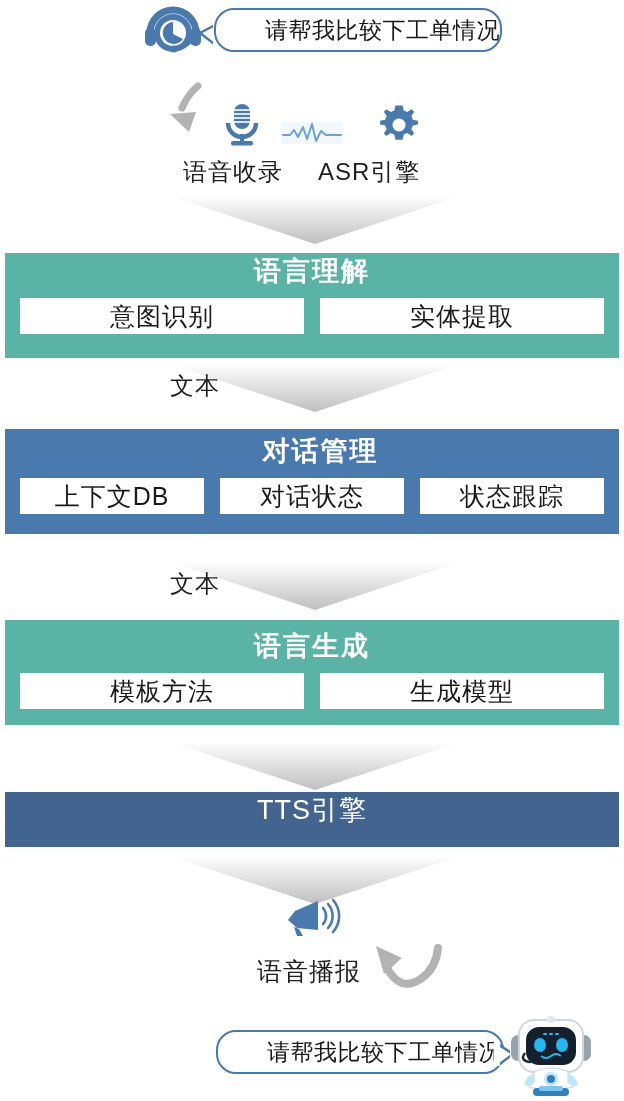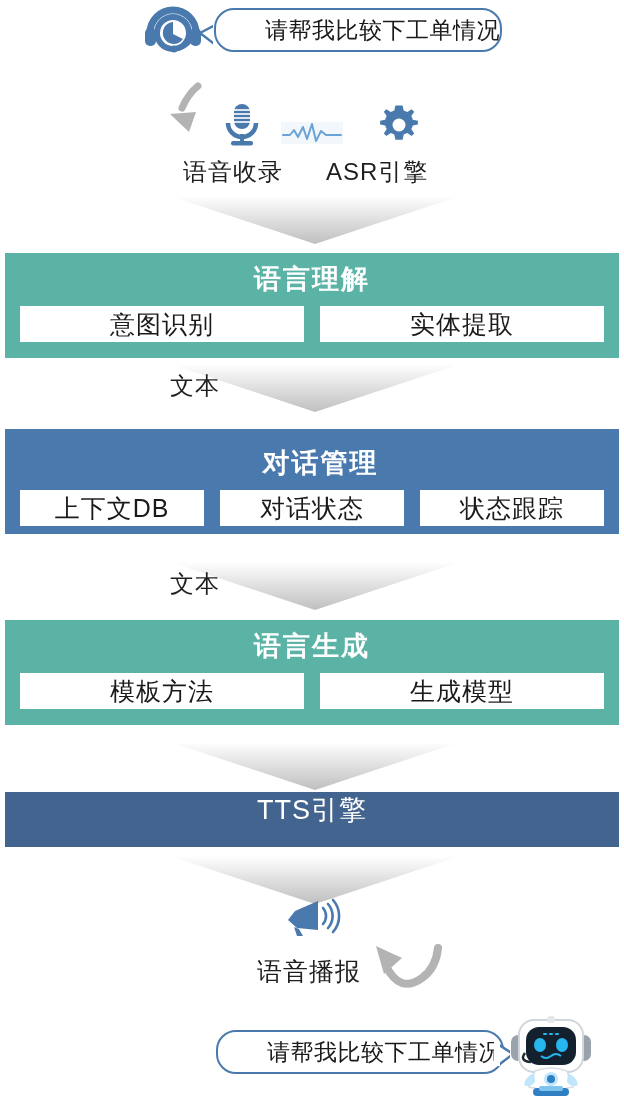--- a/index.html
+++ b/index.html
@@ -76,21 +76,21 @@
   #gear-icon  { left: 378px; top: 104px; }
 
   .icon-label {
     position: absolute;
     font-size: 24px;
     color: #1f1f1f;
     white-space: nowrap;
     letter-spacing: 1px;
   }
   #label-voice-capture { left: 183px; top: 156px; }
-  #label-asr-engine    { left: 326px; top: 156px; }
+  #label-asr-engine    { left: 318px; top: 156px; }
 
   
   .chevron {
     position: absolute;
     left: 170px;
     width: 290px;
     height: 48px;
   }
   .chevron svg { display: block; width: 100%; height: 100%; }
   .chevron .chev-label {
@@ -136,25 +136,25 @@
     height: 36px;
     display: flex;
     align-items: center;
     justify-content: center;
     font-size: 25px;
     color: #1a1a1a;
     letter-spacing: 1px;
   }
 
   #stage-nlu { top: 253px; height: 105px; background: #5bb3a6; }
-  #stage-nlu .stage-title { padding-top: 8px; }
+  #stage-nlu .stage-title { }
   #stage-nlu .stage-boxes { margin-top: 9px; }
 
   #stage-dm  { top: 429px; height: 105px; background: #4a7aad; }
-  #stage-dm .stage-title { padding-top: 16px; margin-left: 17px; }
+  #stage-dm .stage-title { padding-top: 4px; margin-left: 17px; }
   #stage-dm .stage-boxes { margin-top: 9px; }
 
   #stage-nlg { top: 620px; height: 105px; background: #5bb3a6; }
   #stage-nlg .stage-title { padding-top: 8px; }
   #stage-nlg .stage-boxes { margin-top: 9px; }
 
   #stage-tts {
     top: 792px;
     height: 55px;
     background: #42648e;

